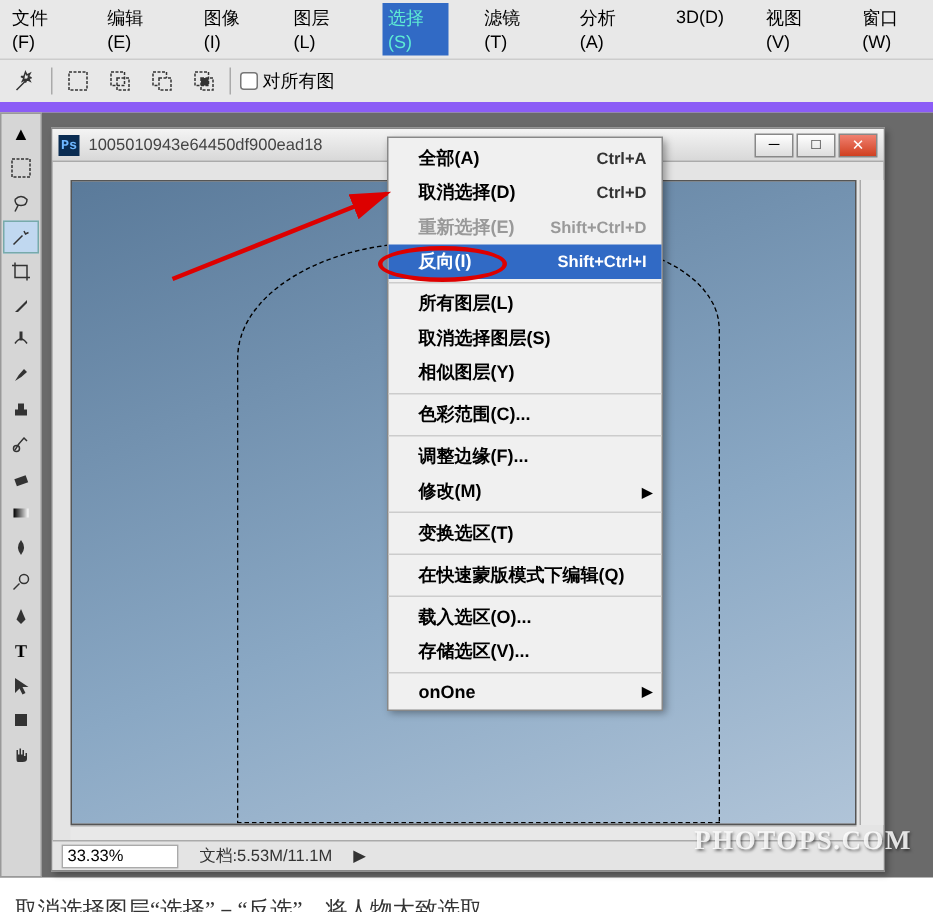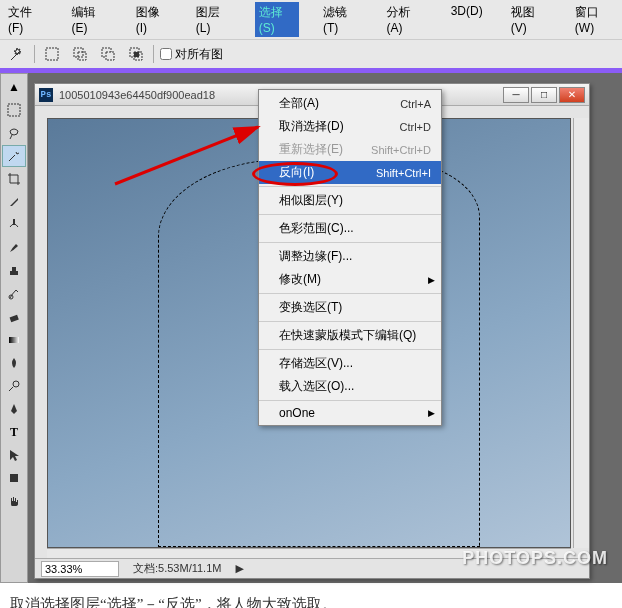--- a/index.html
+++ b/index.html
@@ -1,52 +1,52 @@
 <!DOCTYPE html>
 <html><head>
 <meta charset="utf-8">
 <style>
 * { box-sizing: border-box; margin: 0; padding: 0; font-family: "Microsoft YaHei", SimSun, sans-serif; }
 body { background: #fff; width: 622px; font-size: 12px; }
 .menubar { background: #e8e8e8; border-bottom: 1px solid #ccc; padding: 2px 4px; display: flex; gap: 20px; }
 .menubar span { padding: 2px 4px; cursor: pointer; }
 .menubar .active { background: #316ac5; color: #5eead4; }
-.toolbar { background: #e8e8e8; border-bottom: 5px solid #8b5cf6; padding: 3px 6px; display: flex; align-items: center; gap: 6px; }
+.toolbar { background: #e8e8e8; border-bottom: 7px solid #8b5cf6; padding: 3px 6px; display: flex; align-items: center; gap: 6px; }
 .toolbar .icon { width: 22px; height: 22px; display: inline-flex; align-items: center; justify-content: center; border: 1px solid transparent; }
 .toolbar .chk { display: inline-flex; align-items: center; gap: 3px; }
 .toolbar input[type=checkbox] { width: 12px; height: 12px; }
 .workspace { display: flex; background: #6a6a6a; position: relative; height: 510px; }
 .ltools { background: #d6d6d6; width: 28px; border: 1px solid #999; display: flex; flex-direction: column; padding: 2px 0; gap: 1px; }
 .ltools .tool { width: 24px; height: 22px; display: flex; align-items: center; justify-content: center; margin: 0 auto; border: 1px solid transparent; }
 .ltools .tool.sel { background: #c0d8f0; border-color: #7aa; }
 .docwin { position: absolute; left: 34px; top: 10px; width: 556px; height: 496px; background: #e4e4e4; border: 1px solid #888; box-shadow: 2px 2px 4px rgba(0,0,0,0.3); }
 .titlebar { background: linear-gradient(#f4f4f4,#d8d8d8); height: 22px; display: flex; align-items: center; padding: 0 4px; gap: 6px; border-bottom: 1px solid #aaa; }
 .titlebar .ps { width: 14px; height: 14px; background: #0a2c52; color: #6fb7ff; font-size: 9px; display: flex; align-items: center; justify-content: center; font-weight: bold; font-family: Liberation Mono, monospace; }
 .titlebar .ttl { flex: 1; color: #444; font-size: 11px; overflow: hidden; white-space: nowrap; }
 .winbtns { display: flex; gap: 2px; }
 .winbtn { width: 26px; height: 16px; border: 1px solid #888; background: linear-gradient(#fff,#ddd); display: flex; align-items: center; justify-content: center; font-size: 10px; }
 .winbtn.cl { background: linear-gradient(#f08070,#d04020); color: #fff; }
 .canvas { position: absolute; left: 12px; top: 34px; right: 18px; bottom: 30px; background: linear-gradient(160deg,#5a7a9a 0%,#8aa8c4 60%,#b0c4d8 100%); border: 1px solid #555; overflow: hidden; }
 .sel-marquee { position: absolute; left: 110px; top: 40px; right: 90px; bottom: 0; border: 1px dashed #000; border-radius: 40% 30% 0 0 / 20% 15% 0 0; }
 .statusbar { position: absolute; bottom: 0; left: 0; right: 0; height: 20px; background: #e4e4e4; border-top: 1px solid #aaa; display: flex; align-items: center; padding: 0 6px; gap: 14px; font-size: 11px; color: #333; }
 .statusbar input { width: 78px; border: 1px solid #aaa; font-size: 11px; padding: 1px 3px; }
 .dropdown { position: absolute; left: 258px; top: 16px; width: 184px; background: #f0f0f0; border: 1px solid #888; box-shadow: 2px 2px 5px rgba(0,0,0,0.35); z-index: 50; }
-.dropdown .grp { border-bottom: 1px solid #ccc; padding: 2px 0; }
+.dropdown .grp { border-bottom: 1px solid #ccc; padding: 2px 0; font-weight: bold; }
 .dropdown .grp:last-child { border-bottom: none; }
 .dropdown .mi { display: flex; align-items: center; padding: 3px 10px 3px 20px; white-space: nowrap; font-size: 12px; color: #000; position: relative; }
 .dropdown .mi .sc { margin-left: auto; font-size: 11px; color: #333; }
 .dropdown .mi.dis { color: #999; }
 .dropdown .mi.dis .sc { color: #999; }
 .dropdown .mi.hl { background: #316ac5; color: #fff; }
 .dropdown .mi.hl .sc { color: #fff; }
 .dropdown .mi .sub { position: absolute; right: 6px; font-size: 9px; }
 .ring { position: absolute; left: 252px; top: 89px; width: 86px; height: 24px; border: 3px solid #d00; border-radius: 50%; z-index: 60; pointer-events: none; }
 .arrow { position: absolute; left: 110px; top: 46px; z-index: 55; pointer-events: none; }
 .caption { padding: 12px 10px 8px; font-size: 15px; color: #333; font-family: SimSun, serif; }
-.watermark { position: absolute; right: 14px; bottom: 14px; color: rgba(255,255,255,0.85); font-size: 18px; font-weight: bold; font-family: Liberation Sans, sans-serif; letter-spacing: 1px; z-index: 70; text-shadow: 1px 1px 2px rgba(0,0,0,0.5); }
+.watermark { position: absolute; right: 14px; bottom: 14px; color: rgba(255,255,255,0.85); font-size: 18px; font-weight: bold; font-family: Liberation Serif, serif; letter-spacing: 1px; z-index: 70; text-shadow: 1px 1px 2px rgba(0,0,0,0.5); }
 .scrollv { position: absolute; right: 0; top: 34px; bottom: 30px; width: 16px; background: #e8e8e8; border-left: 1px solid #aaa; }
 .scrollh { position: absolute; left: 12px; right: 18px; bottom: 20px; height: 10px; background: #e8e8e8; border-top: 1px solid #aaa; }
 </style>
 </head>
 <body>
 
 <div class="menubar">
   <span>文件(F)</span>
   <span>编辑(E)</span>
   <span>图像(I)</span>
@@ -233,20 +233,26 @@
           <span>重新选择(E)</span>
           <span class="sc">Shift+Ctrl+D</span>
         </div>
       <div class="mi hl">
           <span>反向(I)</span>
           <span class="sc">Shift+Ctrl+I</span>
         </div>
     </div>
     <div class="grp">
       <div class="mi">
+          <span>所有图层(L)</span>
+        </div>
+      <div class="mi">
+          <span>取消选择图层(S)</span>
+        </div>
+      <div class="mi">
           <span>相似图层(Y)</span>
         </div>
     </div>
     <div class="grp">
       <div class="mi">
           <span>色彩范围(C)...</span>
         </div>
     </div>
     <div class="grp">
       <div class="mi">
@@ -262,24 +268,24 @@
           <span>变换选区(T)</span>
         </div>
     </div>
     <div class="grp">
       <div class="mi">
           <span>在快速蒙版模式下编辑(Q)</span>
         </div>
     </div>
     <div class="grp">
       <div class="mi">
+          <span>载入选区(O)...</span>
+        </div>
+      <div class="mi">
           <span>存储选区(V)...</span>
-        </div>
-      <div class="mi">
-          <span>载入选区(O)...</span>
         </div>
     </div>
     <div class="grp">
       <div class="mi">
           <span>onOne</span>
           <span class="sub">▶</span>
         </div>
     </div>
   </div>
 

